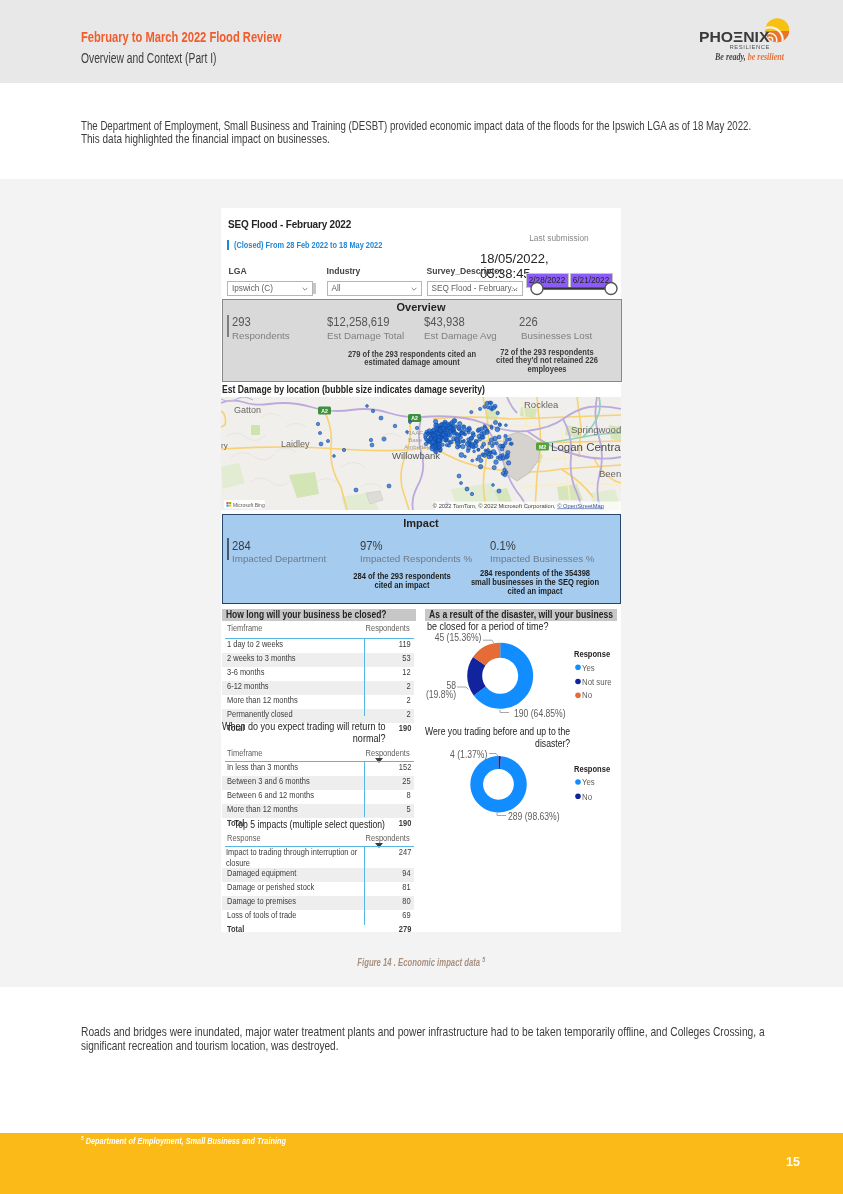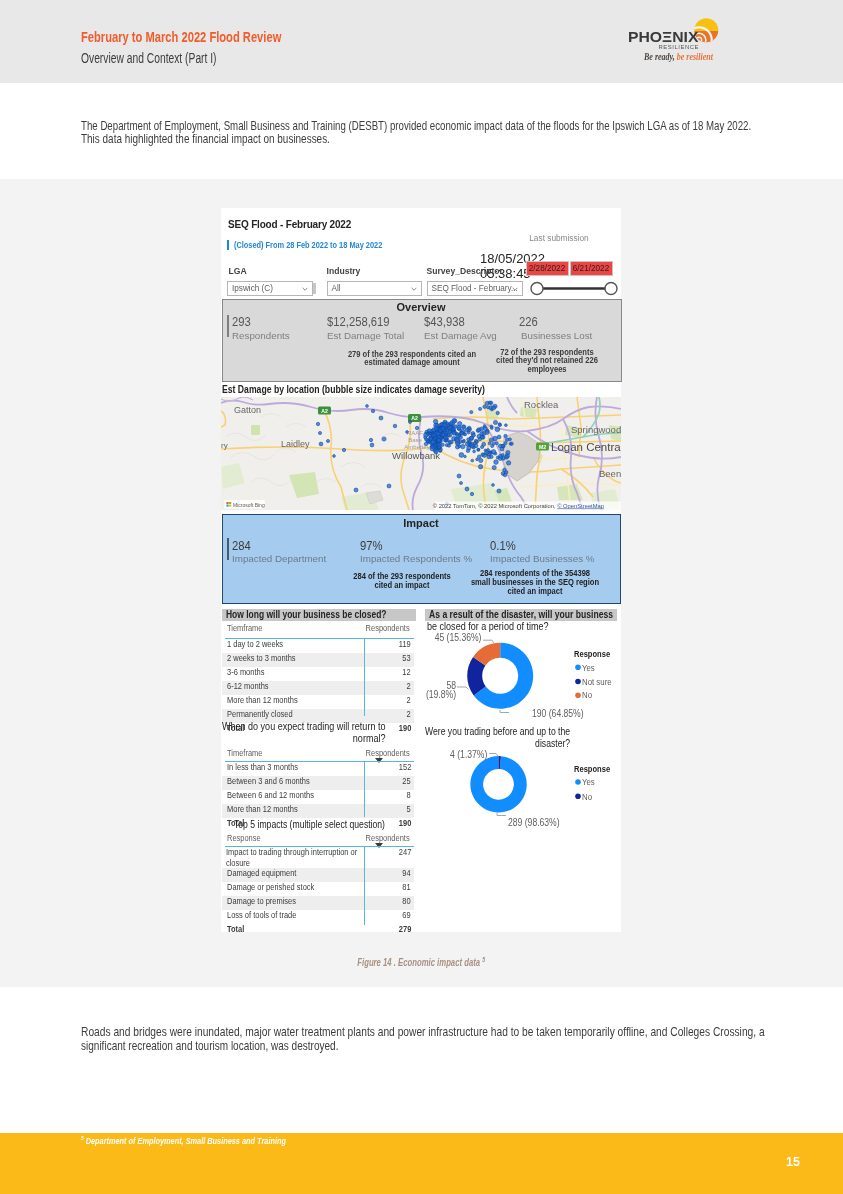--- a/index.html
+++ b/index.html
@@ -33,21 +33,21 @@
   #card{left:221px;top:208px;width:400px;height:724px;background:#fff;}
   #dtitle{left:228px;top:218px;font-size:11.5px;font-weight:bold;color:#252423;letter-spacing:-0.2px;}
   #ddate{left:480px;top:219px;width:121px;font-size:13px;color:#252423;margin-top:32px;}
   #dsub{left:509px;top:233px;width:100px;text-align:center;font-size:8.3px;color:#8a8886;}
   #closedbar{left:227px;top:240px;width:1.5px;height:10px;background:#1f87d8;}
   #closed{left:233.5px;top:240px;font-size:8.8px;font-weight:bold;color:#1f87d8;}
   .flab{top:266px;font-size:8.6px;color:#444;font-weight:bold;}
   .drop{top:281px;height:13px;border:1px solid #b8b6b4;background:#fff;color:#605e5c;
         font-size:8.2px;line-height:13px;padding-left:4px;white-space:nowrap;overflow:hidden;}
   .chev{position:absolute;right:4px;top:4px;width:6px;height:6px;}
-  .datebox{top:261px;width:41px;height:13px;border:1px solid #c8c6c4;background:#ef4444;
+  .datebox{top:273px;width:41px;height:13px;border:1px solid #c8c6c4;background:#8b5cf6;
            text-align:center;font-size:8.2px;line-height:13px;color:#252423;}
   
   #ovpanel{left:221.5px;top:299px;width:398px;height:81px;background:#d9d9d9;border:1px solid #888;}
   #impanel{left:221.5px;top:514px;width:397px;height:88px;background:#a5cbee;border:1.5px solid #24466b;}
   .ptitle{width:400px;text-align:center;font-weight:bold;font-size:11px;color:#252423;}
   .big{font-size:12.8px;color:#555;}
   .blab{font-size:9.8px;color:#7f7f7f;}
   .bnote{font-size:8.6px;font-weight:bold;color:#3b3b3b;text-align:center;line-height:8.8px;transform:scaleX(0.88);}
   .vbar{width:1.5px;background:#7f7f7f;}
   
@@ -609,59 +609,59 @@
 <svg width="200" height="100" viewBox="0 0 200 100">
 <path d="M80.20 14.80 A33 33 0 1 1 53.69 67.45 L65.74 58.52 A18 18 0 1 0 80.20 29.80 Z" fill="#118DFF"></path>
 <path d="M53.69 67.45 A33 33 0 0 1 53.08 28.99 L65.41 37.54 A18 18 0 0 0 65.74 58.52 Z" fill="#12239E"></path>
 <path d="M53.08 28.99 A33 33 0 0 1 80.20 14.80 L80.20 29.80 A18 18 0 0 0 65.41 37.54 Z" fill="#E66C37"></path>
 <polyline points="63,12.2 72,12.2 74,15.5" fill="none" stroke="#a6a6a6" stroke-width="1"></polyline>
 <polyline points="37,59 46,59 48.5,61.5" fill="none" stroke="#a6a6a6" stroke-width="1"></polyline>
 <polyline points="80,82 80,84.5 89,84.5" fill="none" stroke="#a6a6a6" stroke-width="1"></polyline>
 </svg></div>
 <div class="abs dlab" style="left:420px;top:631.5px;width:61px;text-align:right;"><span class="in">45 (15.36%)</span></div>
 <div class="abs dlab" style="left:415px;top:681px;width:41px;text-align:right;line-height:9px;"><span class="in">58<br>(19.8%)</span></div>
-<div class="abs dlab" style="left:532px;top:708px;"><span class="inl">190 (64.85%)</span></div>
+<div class="abs dlab" style="left:514px;top:708px;"><span class="inl">190 (64.85%)</span></div>
 <div class="abs legend-t" style="left:574px;top:649px;"><span class="s84">Response</span></div>
 <svg class="abs" style="left:574px;top:662px;" width="45" height="40">
 <circle cx="4" cy="5.3" r="2.8" fill="#118DFF"></circle>
     <circle cx="4" cy="19.5" r="2.8" fill="#12239E"></circle>
     <circle cx="4" cy="33.2" r="2.8" fill="#E66C37"></circle>
   </svg>
 <div class="abs legend-i" style="left:582px;top:662.5px;"><span class="s87">Yes</span></div>
 <div class="abs legend-i" style="left:582px;top:676.5px;"><span class="s87">Not sure</span></div>
 <div class="abs legend-i" style="left:582px;top:690px;"><span class="s87">No</span></div>
 
 <div class="abs qtitle" style="left:424.5px;top:726px;"><span class="ib" style="transform:scaleX(0.83);">Were you trading before and up to the<br>disaster?</span></div>
 <div class="abs" style="left:420px;top:745px;width:200px;height:90px;">
 <svg width="200" height="90" viewBox="0 0 200 90">
 <path d="M80.92 11.20 A28.2 28.2 0 1 1 78.50 11.10 L78.50 23.90 A15.4 15.4 0 1 0 79.82 23.96 Z" fill="#118DFF"></path>
 <path d="M78.50 11.10 A28.2 28.2 0 0 1 80.92 11.20 L79.82 23.96 A15.4 15.4 0 0 0 78.50 23.90 Z" fill="#12239E"></path>
 <polyline points="69,8.5 76,8.5 78,11" fill="none" stroke="#a6a6a6" stroke-width="1"></polyline>
 <polyline points="77,67.5 77,70.5 86,70.5" fill="none" stroke="#a6a6a6" stroke-width="1"></polyline>
 </svg></div>
 <div class="abs dlab" style="left:426px;top:749px;width:61px;text-align:right;"><span class="in">4 (1.37%)</span></div>
-<div class="abs dlab" style="left:508px;top:811px;margin-top:6px;"><span class="inl">289 (98.63%)</span></div>
+<div class="abs dlab" style="left:508px;top:811px;"><span class="inl">289 (98.63%)</span></div>
 <div class="abs legend-t" style="left:574px;top:764px;"><span class="s84">Response</span></div>
 <svg class="abs" style="left:574px;top:777px;" width="45" height="26">
 <circle cx="4" cy="5" r="2.8" fill="#118DFF"></circle>
     <circle cx="4" cy="19.2" r="2.8" fill="#12239E"></circle>
   </svg>
 <div class="abs legend-i" style="left:582px;top:777px;"><span class="s87">Yes</span></div>
 <div class="abs legend-i" style="left:582px;top:791.5px;"><span class="s87">No</span></div>
 
 <div class="abs" id="cap"><span>Figure 14 . Economic impact data <sup>5</sup></span></div>
 <div class="abs para" style="top:1026px;width:920px;">
   <div class="cond" style="transform:scaleX(0.812);">Roads and bridges were inundated, major water treatment plants and power infrastructure had to be taken temporarily offline, and Colleges Crossing, a</div>
   <div class="cond" style="transform:scaleX(0.796);">significant recreation and tourism location, was destroyed.</div>
 </div>
 <div class="abs" id="footer"></div>
 <div class="abs" id="fnote"><span class="ib"><sup>5</sup> Department of Employment, Small Business and Training</span></div>
 <div class="abs" id="pageno">15</div>
 
-<div class="abs" id="logo" style="left:628px;top:14px;width:110px;height:56px;">
+<div class="abs" id="logo" style="left:699px;top:14px;width:110px;height:56px;">
 <svg width="110" height="56" viewBox="0 0 110 56">
 <defs>
 <linearGradient id="fg" x1="0" y1="4" x2="0" y2="29" gradientUnits="userSpaceOnUse">
 <stop offset="0.52" stop-color="#F8C112"></stop>
           <stop offset="0.52" stop-color="#E87425"></stop>
 </linearGradient>
 <clipPath id="bigc">
           <circle cx="78.3" cy="16.3" r="12"></circle>
         </clipPath>
 </defs>

